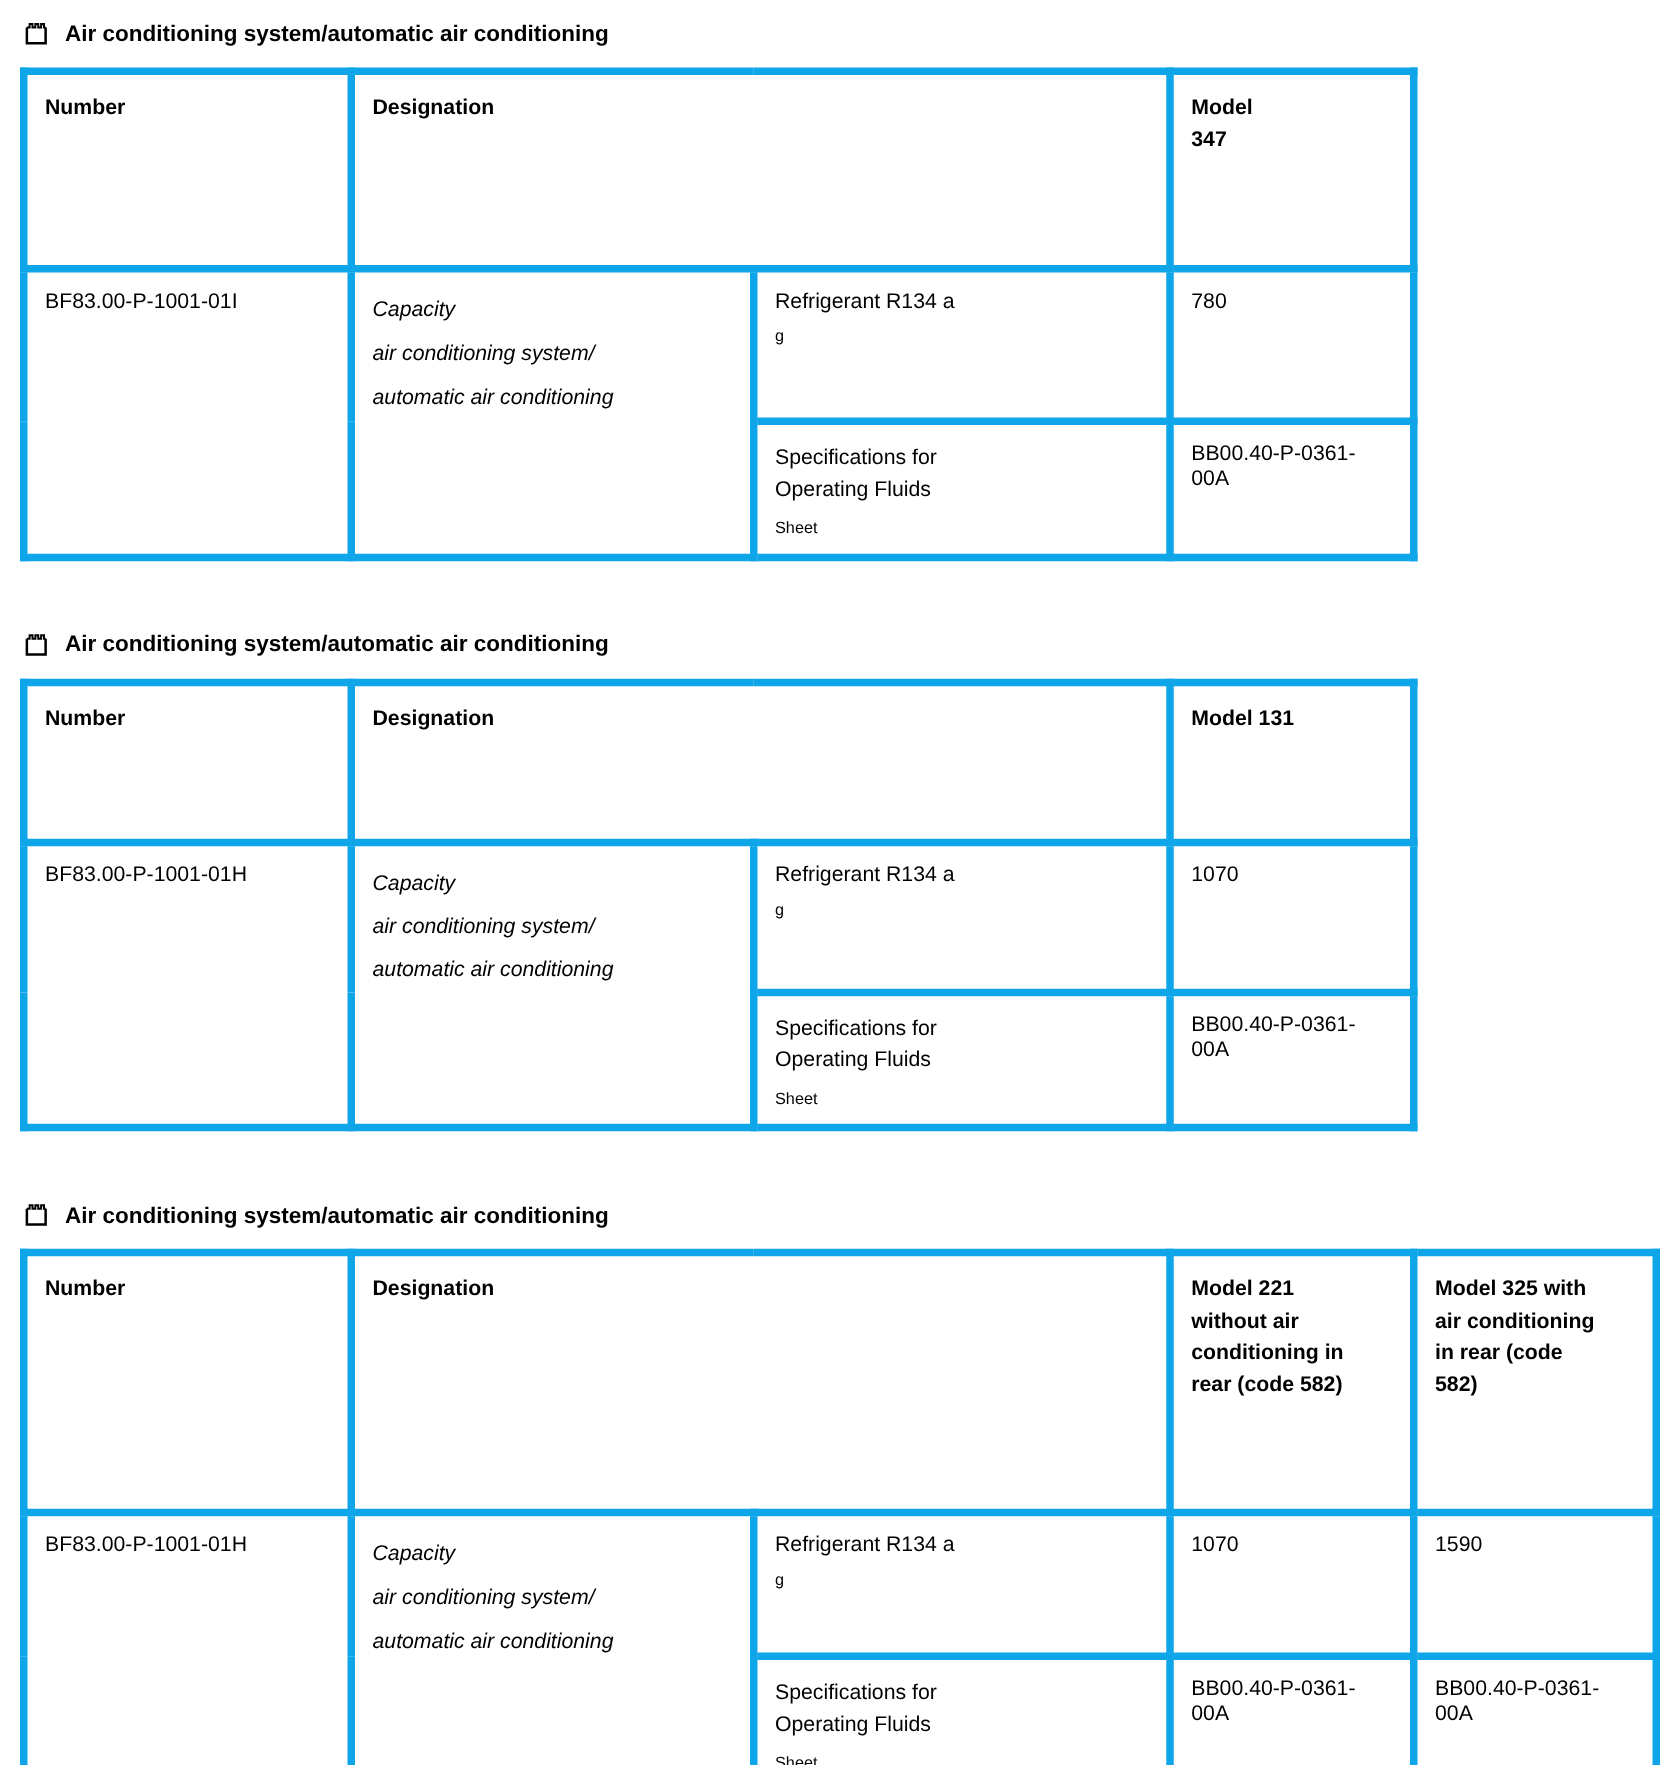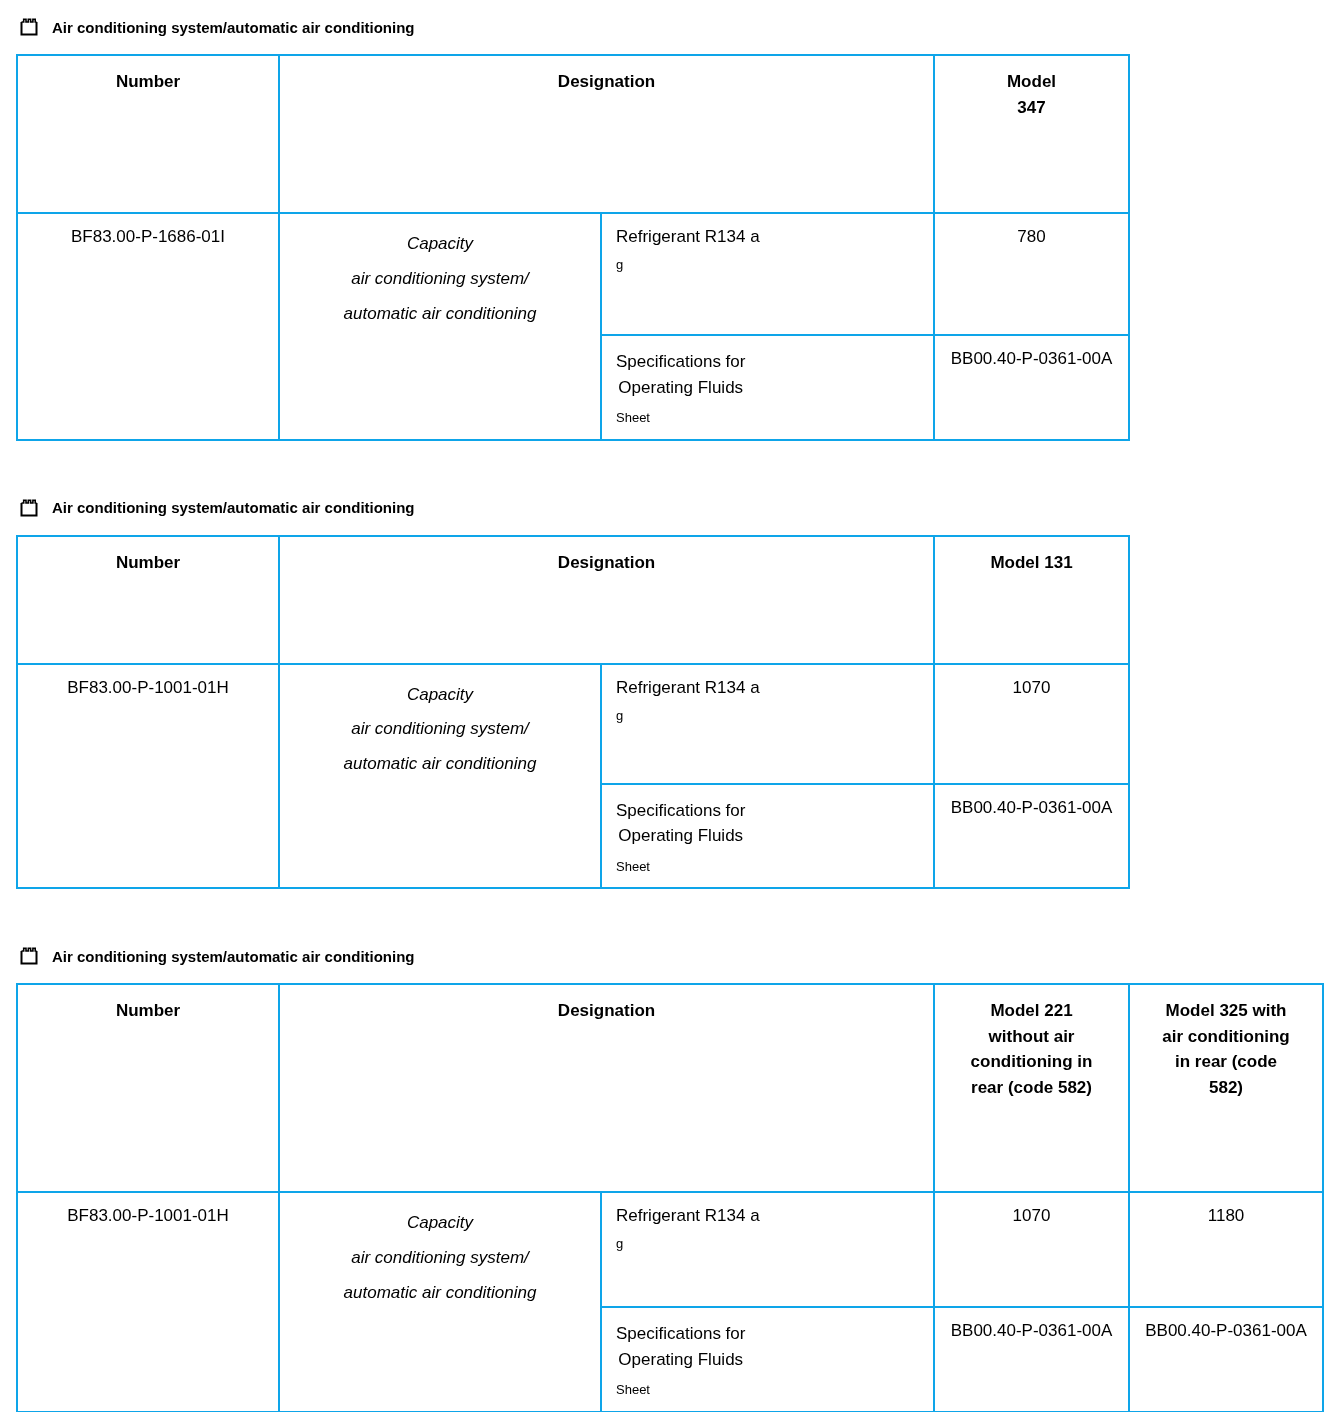--- a/index.html
+++ b/index.html
@@ -14,36 +14,36 @@
     width: 1344px;
     padding: 16px 16px 30px 16px;
   }
   .section { margin-bottom: 56px; }
   .section:last-child { margin-bottom: 0; }
 
   .section-heading {
     display: flex;
     align-items: center;
     gap: 12px;
-    font-size: 15px;
+    font-size: 18px;
     font-weight: 700;
     margin: 0 0 16px 2px;
   }
   .fluid-icon { flex: 0 0 auto; display: inline-flex; }
   .fluid-icon svg { display: block; }
 
   table.spec-table {
     border-collapse: collapse;
     table-layout: fixed;
     border: 2px solid #000;
   }
   .spec-table th, .spec-table td {
-    border: 2px solid #0ea5e9;
+    border: 6px solid #0ea5e9;
     vertical-align: top;
-    text-align: center;
+    text-align: left;
     padding: 13px 14px;
     font-size: 17px;
     font-weight: 400;
   }
   .spec-table th { font-weight: 700; line-height: 1.5; }
 
   
   .cap-cell  { border-right-style: hidden; font-style: italic; }
   .ref-cell, .spec-cell { border-left-style: hidden; }
 
@@ -91,21 +91,21 @@
           <col style="width:195px">
       </colgroup>
       <tbody>
         <tr style="height:158px">
           <th>Number</th>
           <th colspan="2">Designation</th>
           <th class="col-model">Model
 347</th>
         </tr>
         <tr style="height:122px">
-          <td class="num-cell" rowspan="2">BF83.00-P-1686-01I</td>
+          <td class="num-cell" rowspan="2">BF83.00-P-1001-01I</td>
           <td class="cap-cell" rowspan="2">Capacity
 air conditioning system/
 automatic air conditioning</td>
           <td class="ref-cell">
             <div class="split">
               <span>Refrigerant R134 a</span>
               <span class="unit">g</span>
             </div>
           </td>
           <td class="val-cell">780</td>
@@ -212,21 +212,21 @@
           <td class="cap-cell" rowspan="2">Capacity
 air conditioning system/
 automatic air conditioning</td>
           <td class="ref-cell">
             <div class="split">
               <span>Refrigerant R134 a</span>
               <span class="unit">g</span>
             </div>
           </td>
           <td class="val-cell">1070</td>
-          <td class="val-cell">1180</td>
+          <td class="val-cell">1590</td>
         </tr>
         <tr style="height:105px">
           <td class="spec-cell">
             <div class="split">
               <span class="spec-label">Specifications for
 Operating Fluids</span>
               <span class="unit">Sheet</span>
             </div>
           </td>
           <td class="code-cell">BB00.40-P-0361-00A</td>

